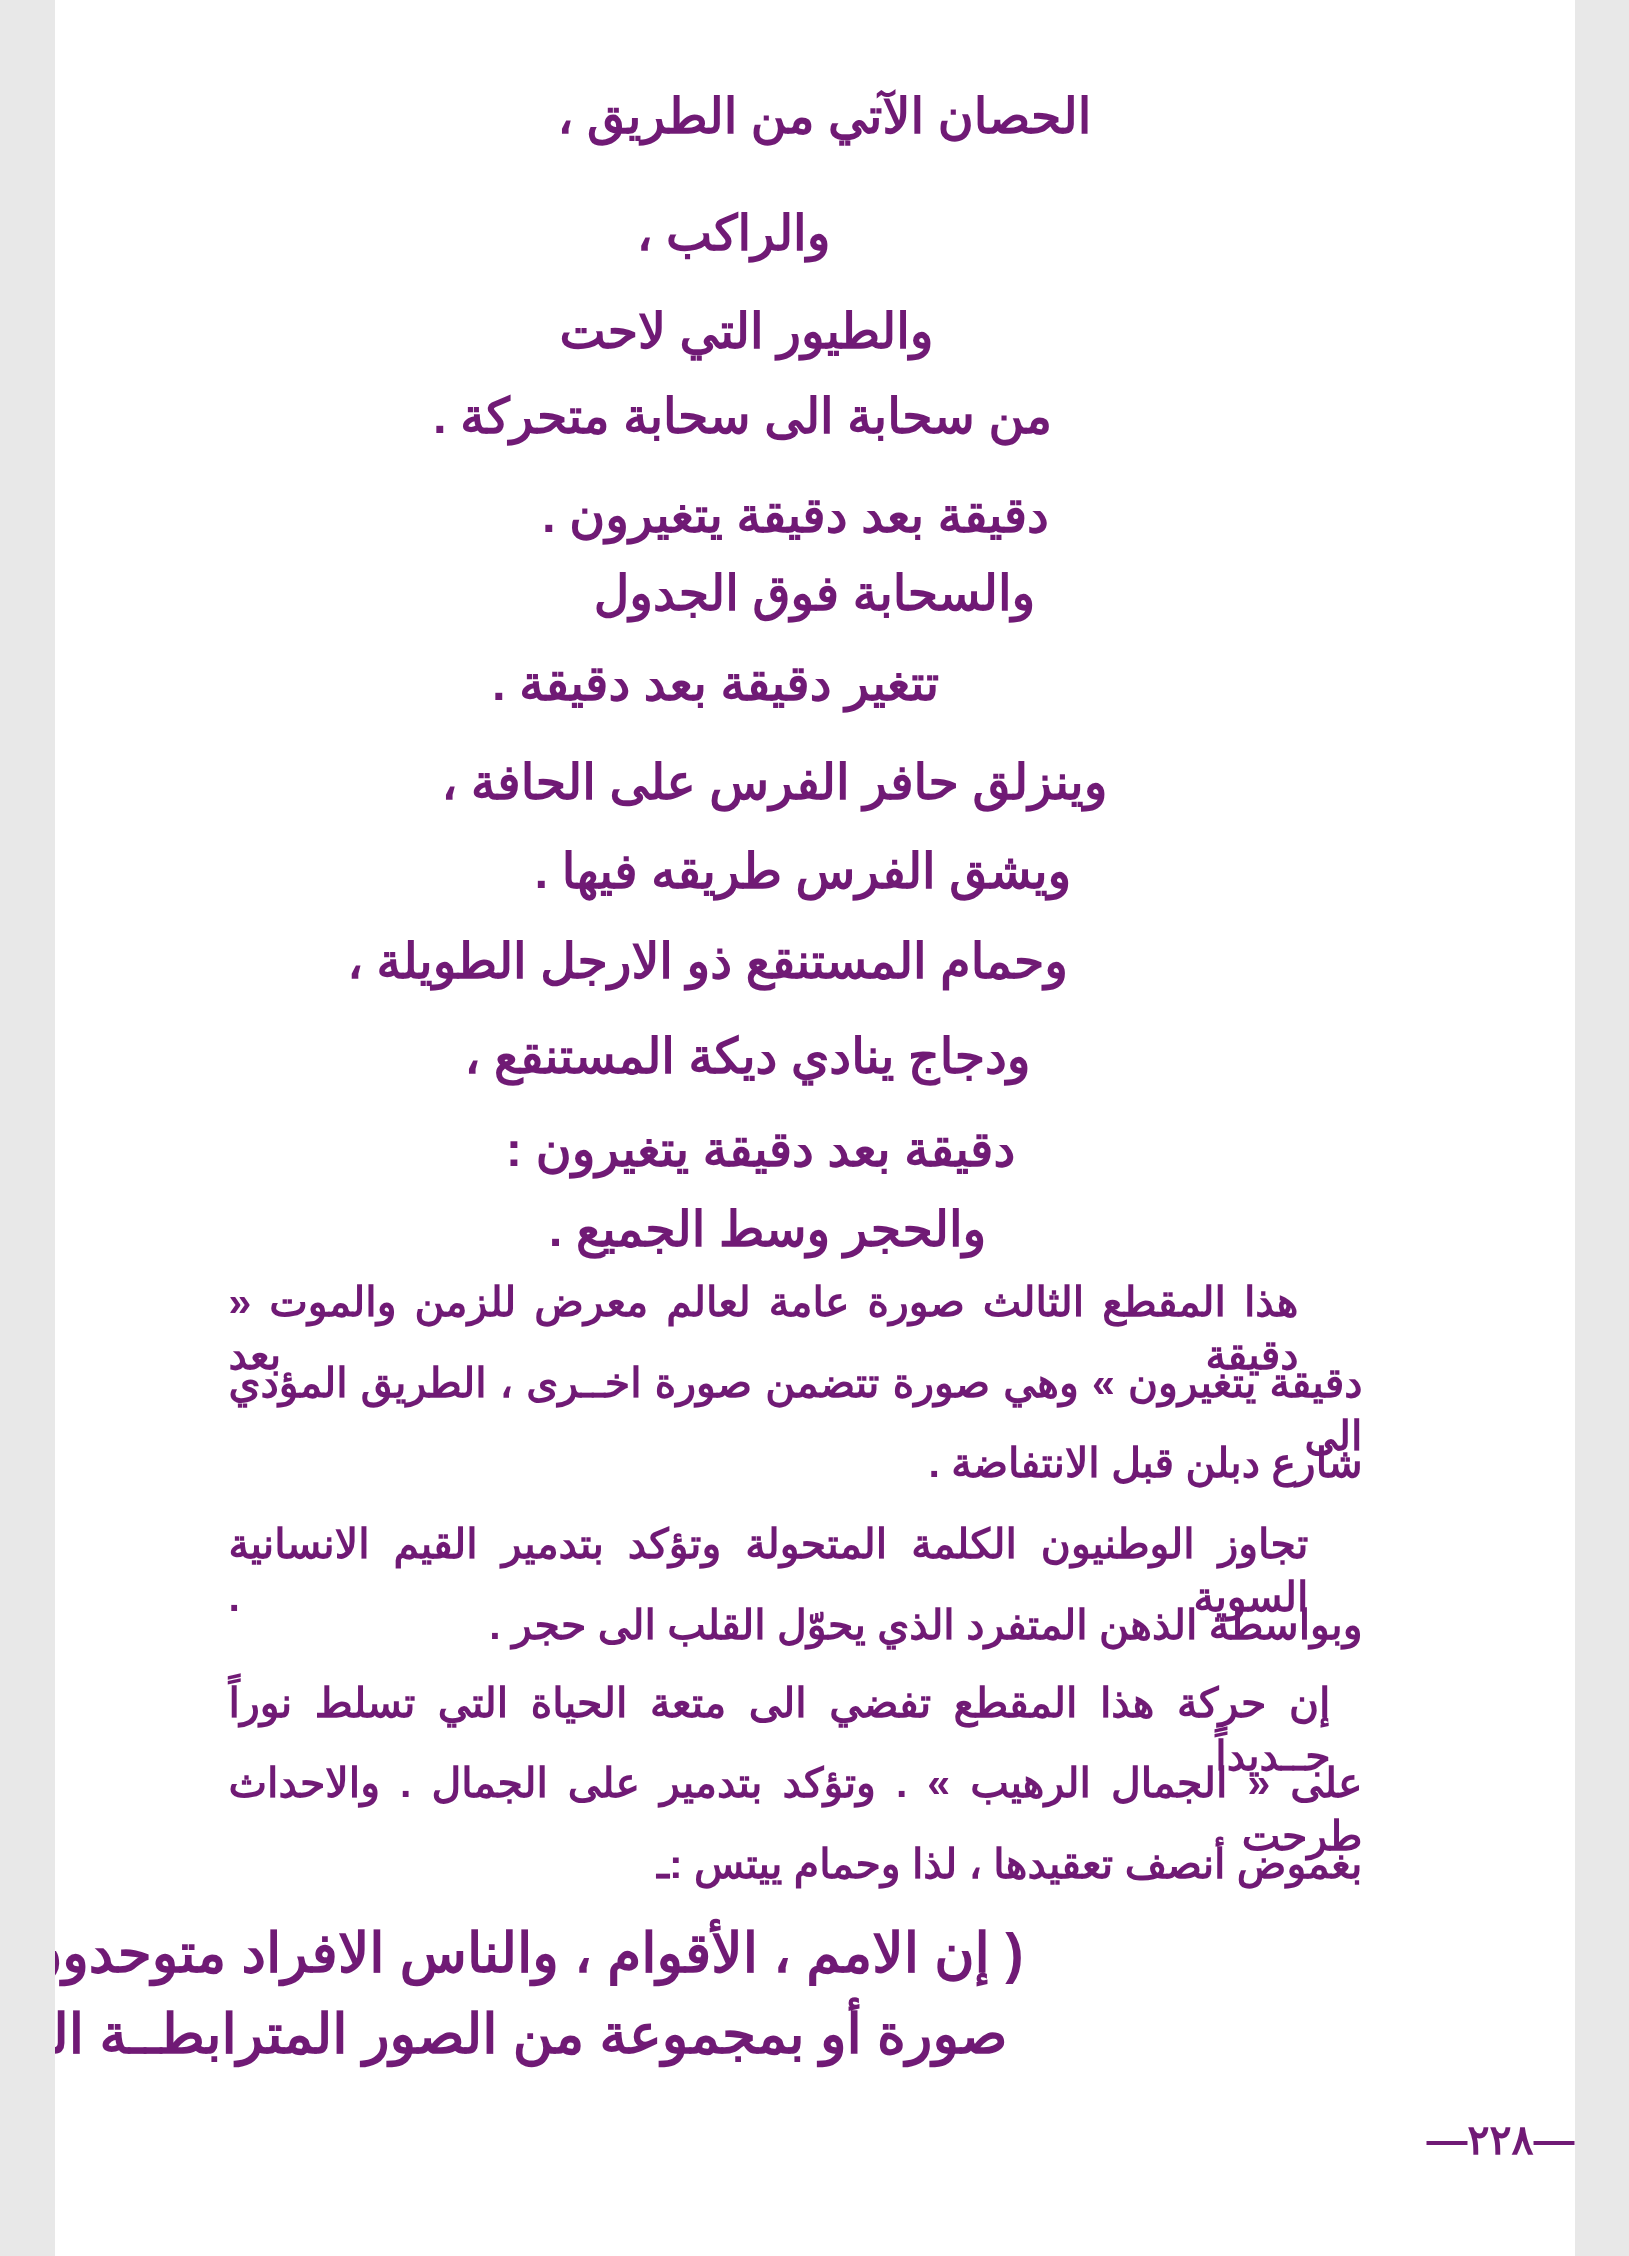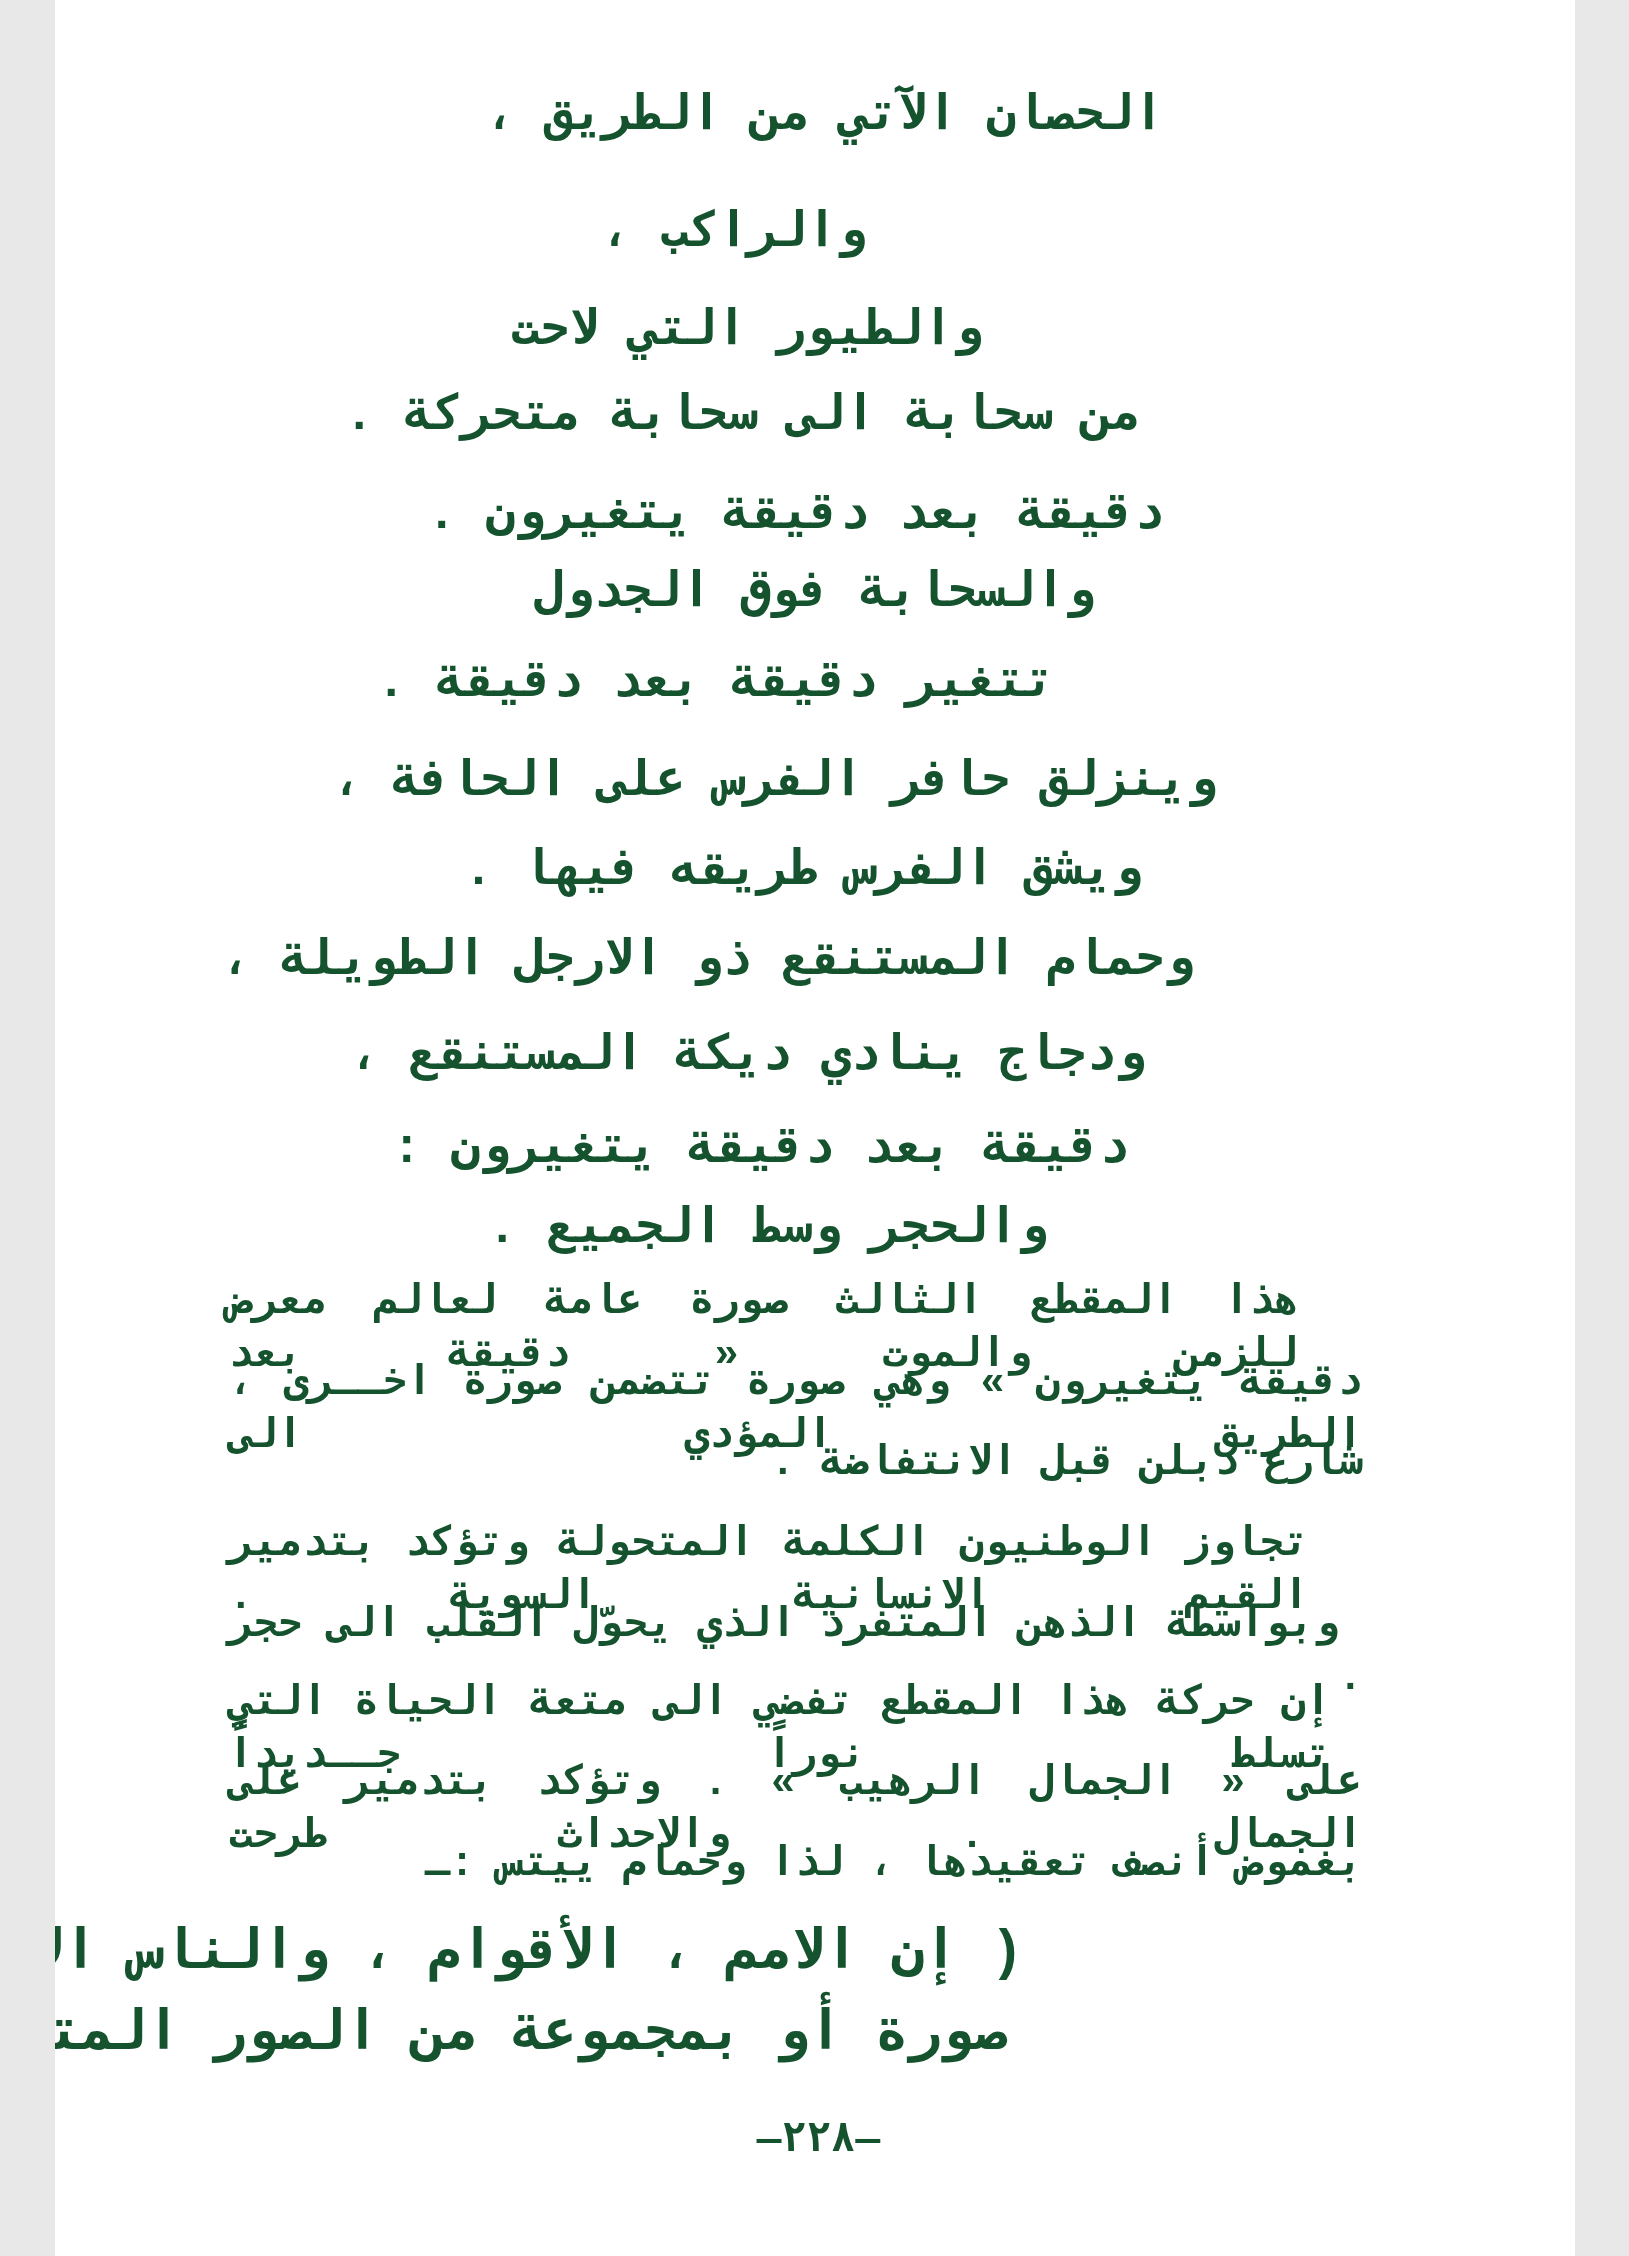--- a/index.html
+++ b/index.html
@@ -1,22 +1,22 @@
 <!DOCTYPE html>
 <html lang="ar" dir="rtl" style="font-size:14.3px"><head>
 <meta charset="utf-8">
 <style>
   html,body{margin:0;padding:0;background:#e8e8e8;}
   .page{
     position:relative;
     width:1520px;height:2257px;
     margin:0 auto;
     background:#ffffff;
-    color:#14532d;
-    font-family:Liberation Mono, monospace;
+    color:#701a75;
+    font-family:Liberation Sans, sans-serif;
     direction:rtl;
     overflow:hidden;
   }
   
   .poem-line{
     position:absolute;left:0;right:0;
     text-align:center;
     font-size:49px;line-height:1.3;
     font-weight:700;
     white-space:nowrap;
@@ -32,21 +32,20 @@
   
   .quote-line{
     position:absolute;
     text-align:right;
     font-size:55px;line-height:1.3;
     font-weight:700;
     white-space:nowrap;
   }
   .pagenum{
     position:absolute;left:8px;right:0;
-    text-align:center;
     font-size:41px;line-height:1.3;
     font-weight:700;
     letter-spacing:1.8px;
   }
 </style>
 </head>
 <body>
 
 <div class="page">
 

